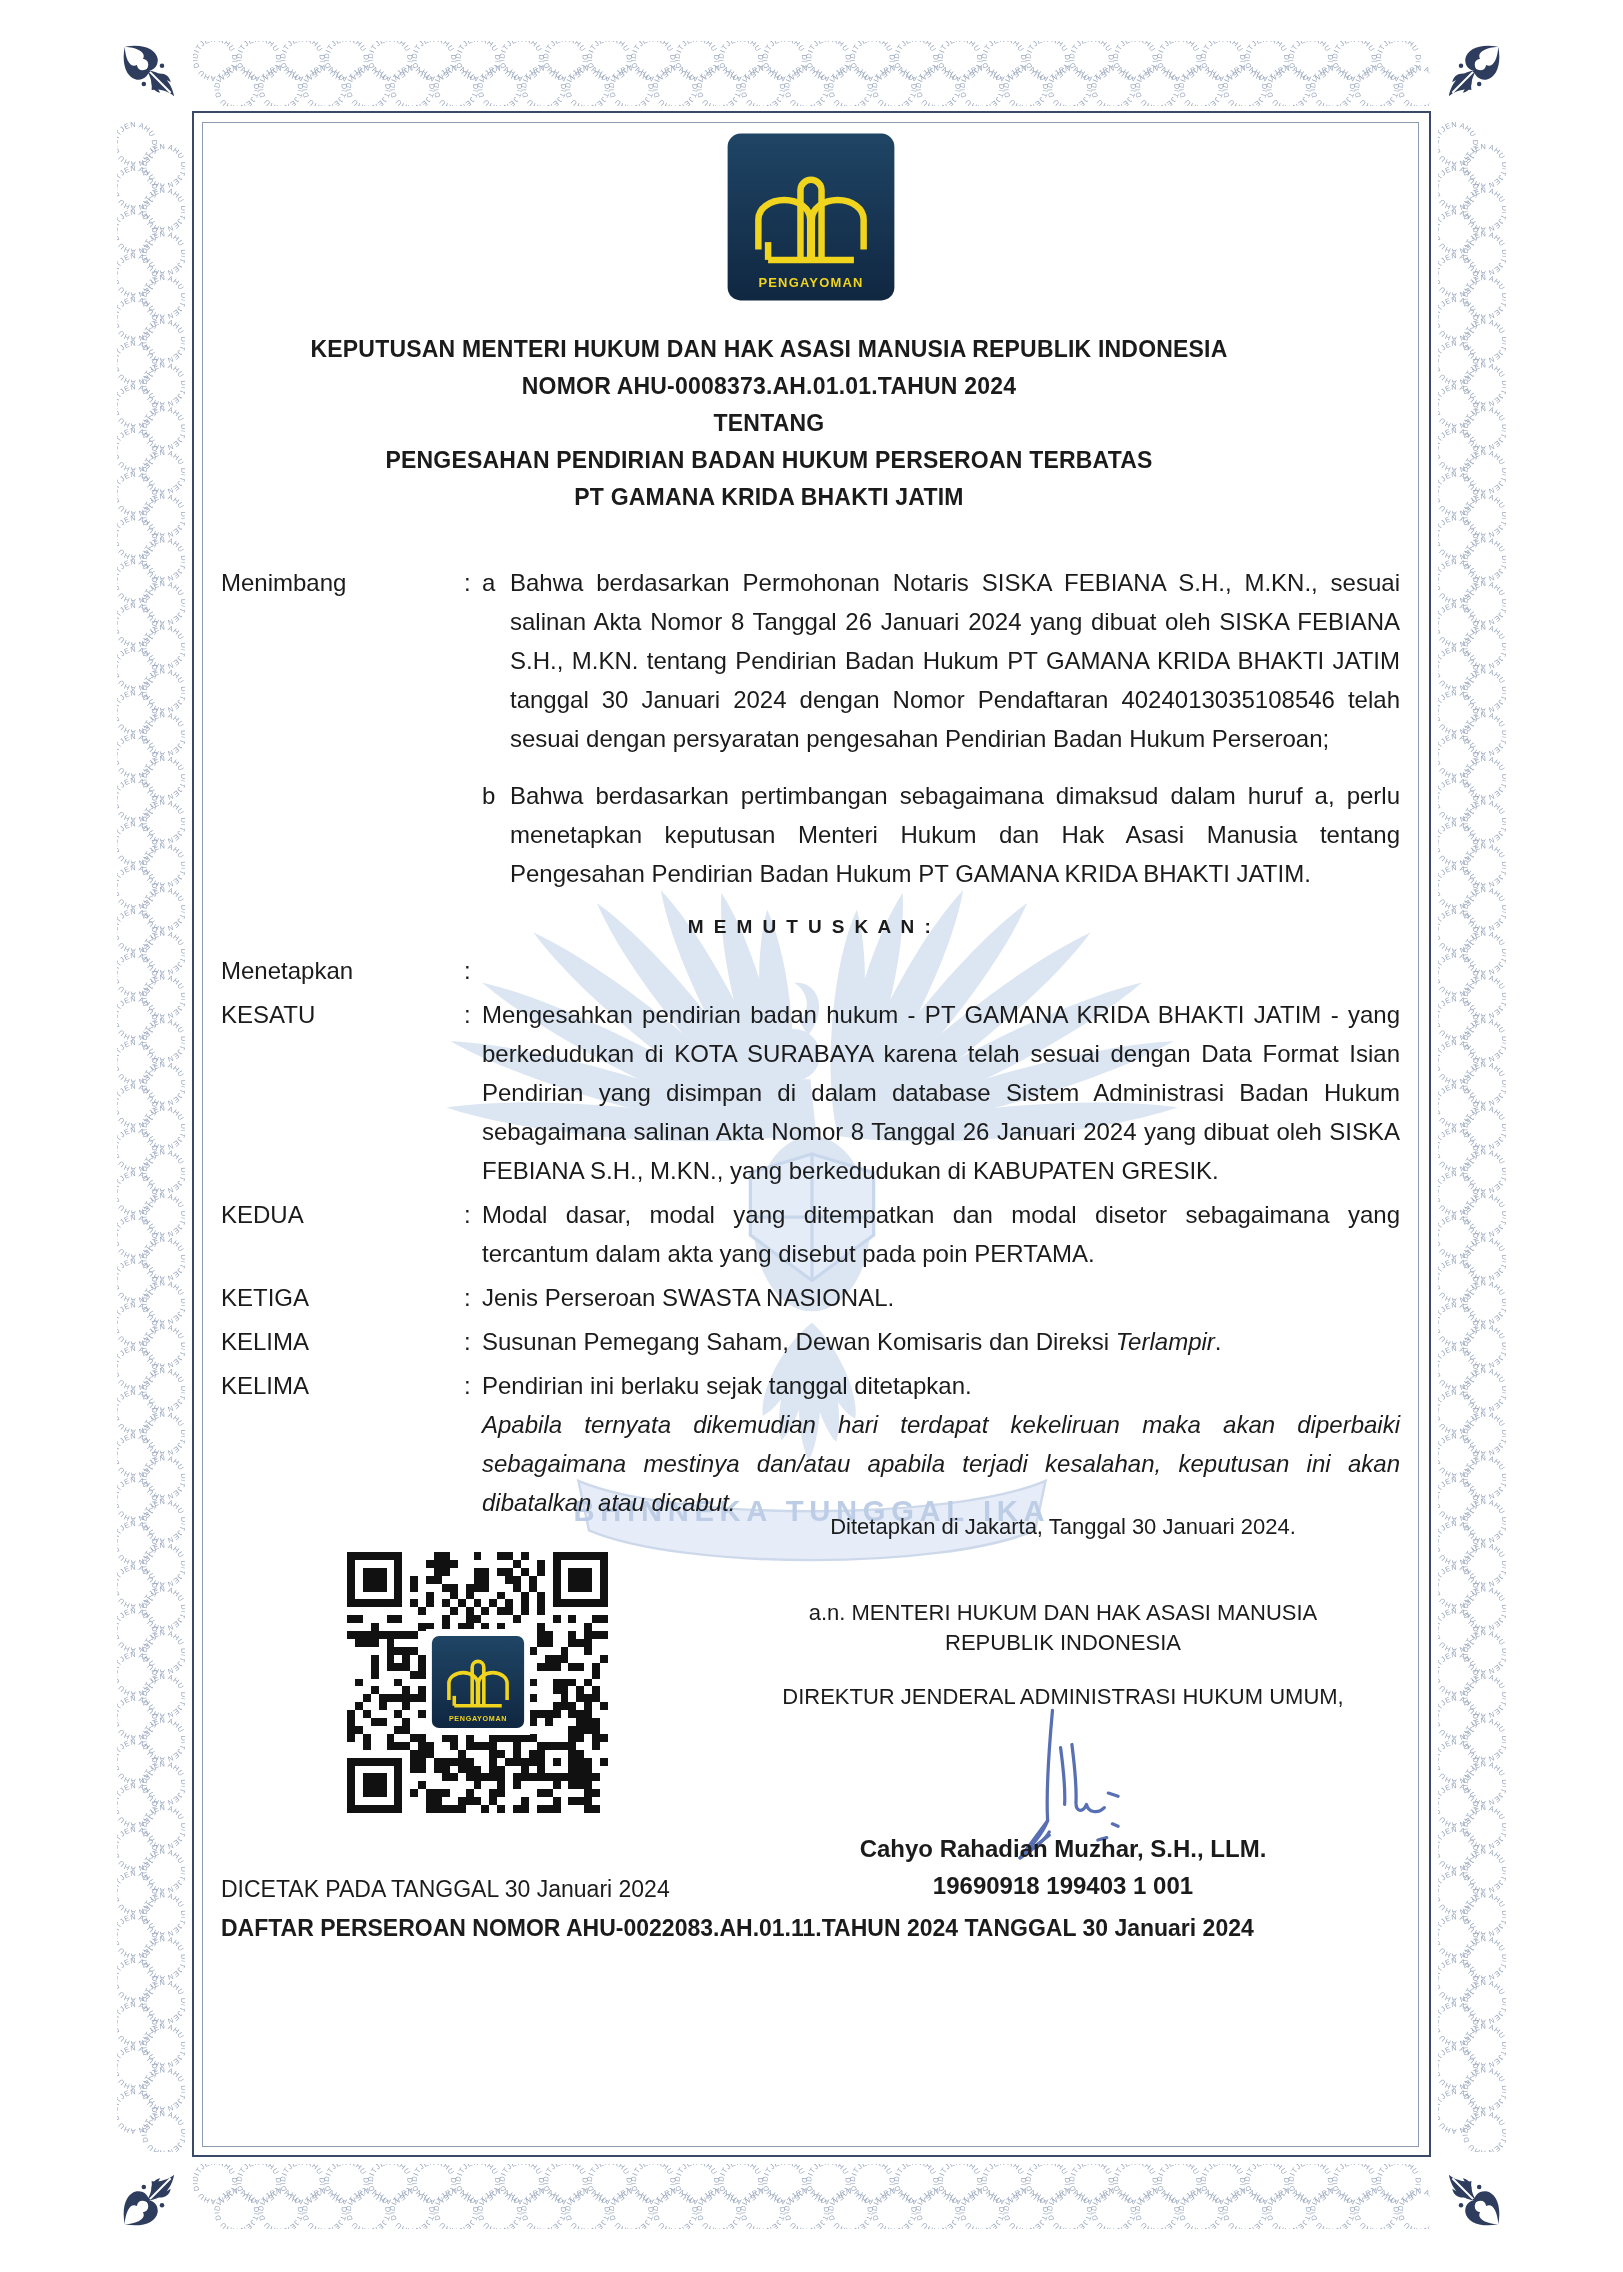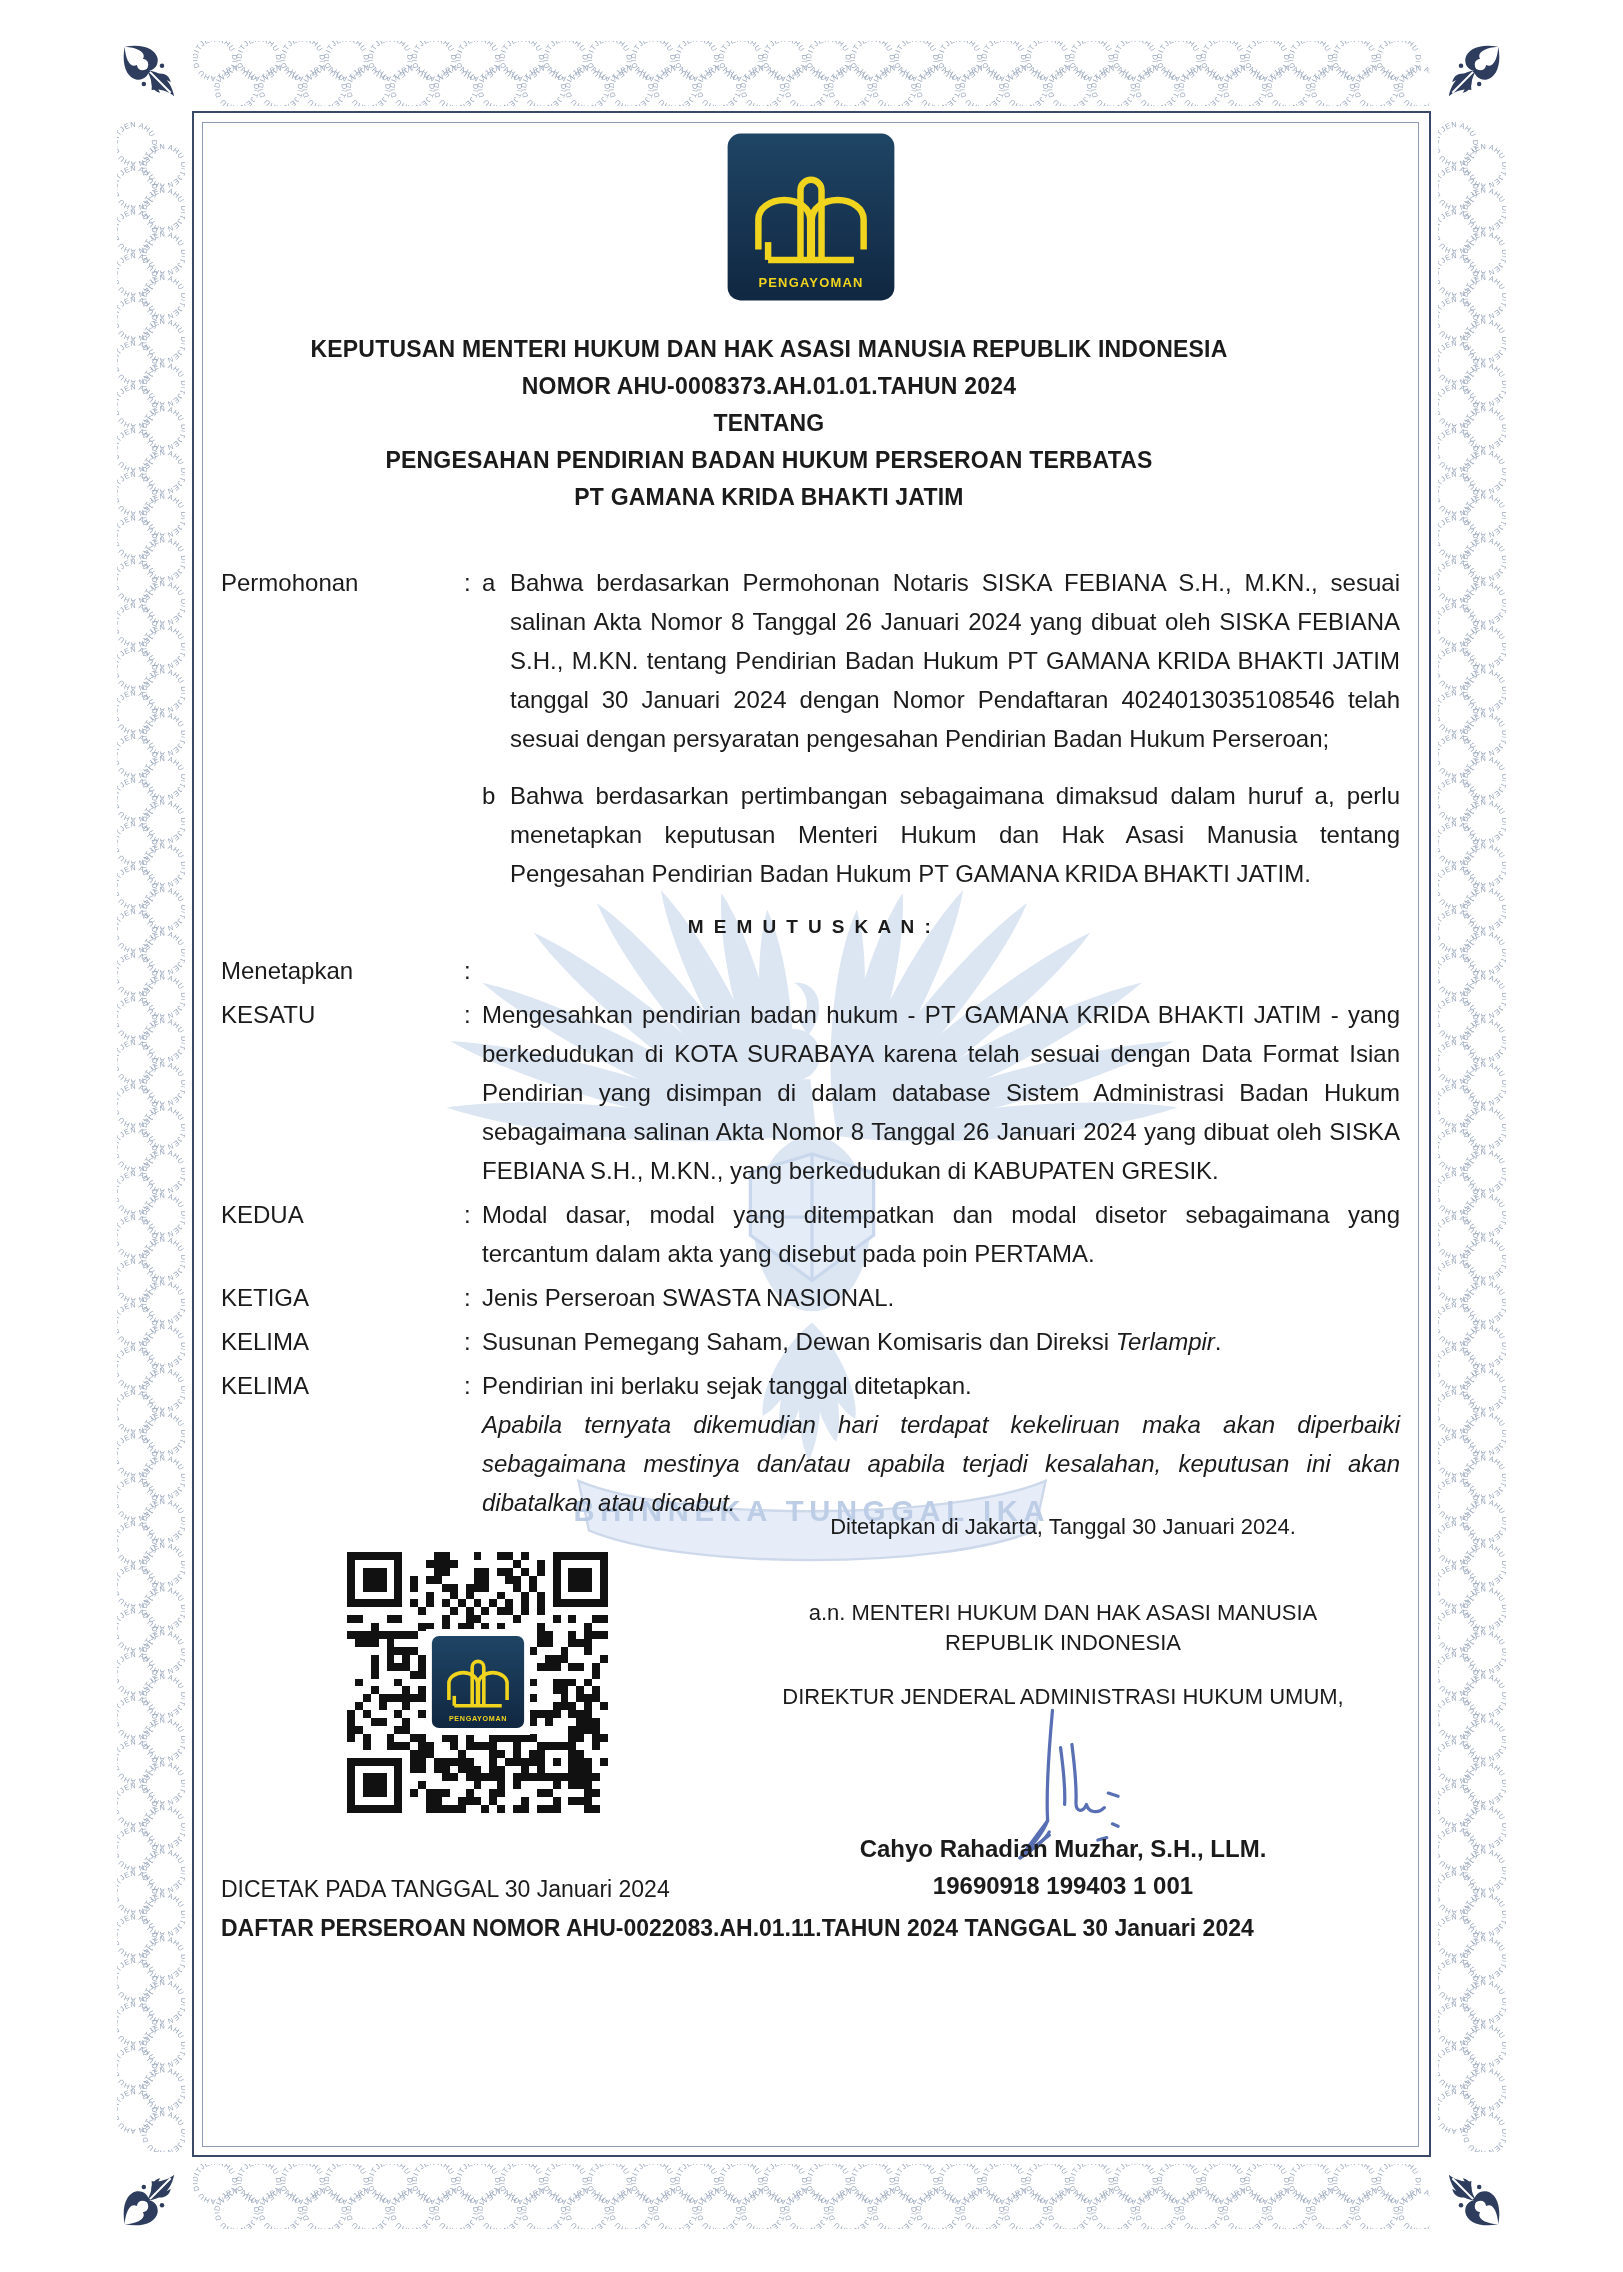--- a/index.html
+++ b/index.html
@@ -474,21 +474,21 @@
     <div>KEPUTUSAN MENTERI HUKUM DAN HAK ASASI MANUSIA REPUBLIK INDONESIA</div>
     <div>NOMOR AHU-0008373.AH.01.01.TAHUN 2024</div>
     <div>TENTANG</div>
     <div>PENGESAHAN PENDIRIAN BADAN HUKUM PERSEROAN TERBATAS</div>
     <div>PT GAMANA KRIDA BHAKTI JATIM</div>
   </div>
 
   <div class="docbody">
 
     <div class="row">
-      <div class="lbl">Permohonan</div>
+      <div class="lbl">Menimbang</div>
       <div class="colon">:</div>
       <div class="content">
         <div class="item">
           <div class="marker">a</div>
           <div class="itxt">Bahwa berdasarkan Permohonan Notaris SISKA FEBIANA S.H., M.KN., sesuai salinan Akta Nomor 8 Tanggal 26 Januari 2024 yang dibuat oleh SISKA FEBIANA S.H., M.KN. tentang Pendirian Badan Hukum PT GAMANA KRIDA BHAKTI JATIM tanggal 30 Januari 2024 dengan Nomor Pendaftaran 4024013035108546 telah sesuai dengan persyaratan pengesahan Pendirian Badan Hukum Perseroan;</div>
         </div>
         <div class="item">
           <div class="marker">b</div>
           <div class="itxt">Bahwa berdasarkan pertimbangan sebagaimana dimaksud dalam huruf a, perlu menetapkan keputusan Menteri Hukum dan Hak Asasi Manusia tentang Pengesahan Pendirian Badan Hukum PT GAMANA KRIDA BHAKTI JATIM.</div>
         </div>

